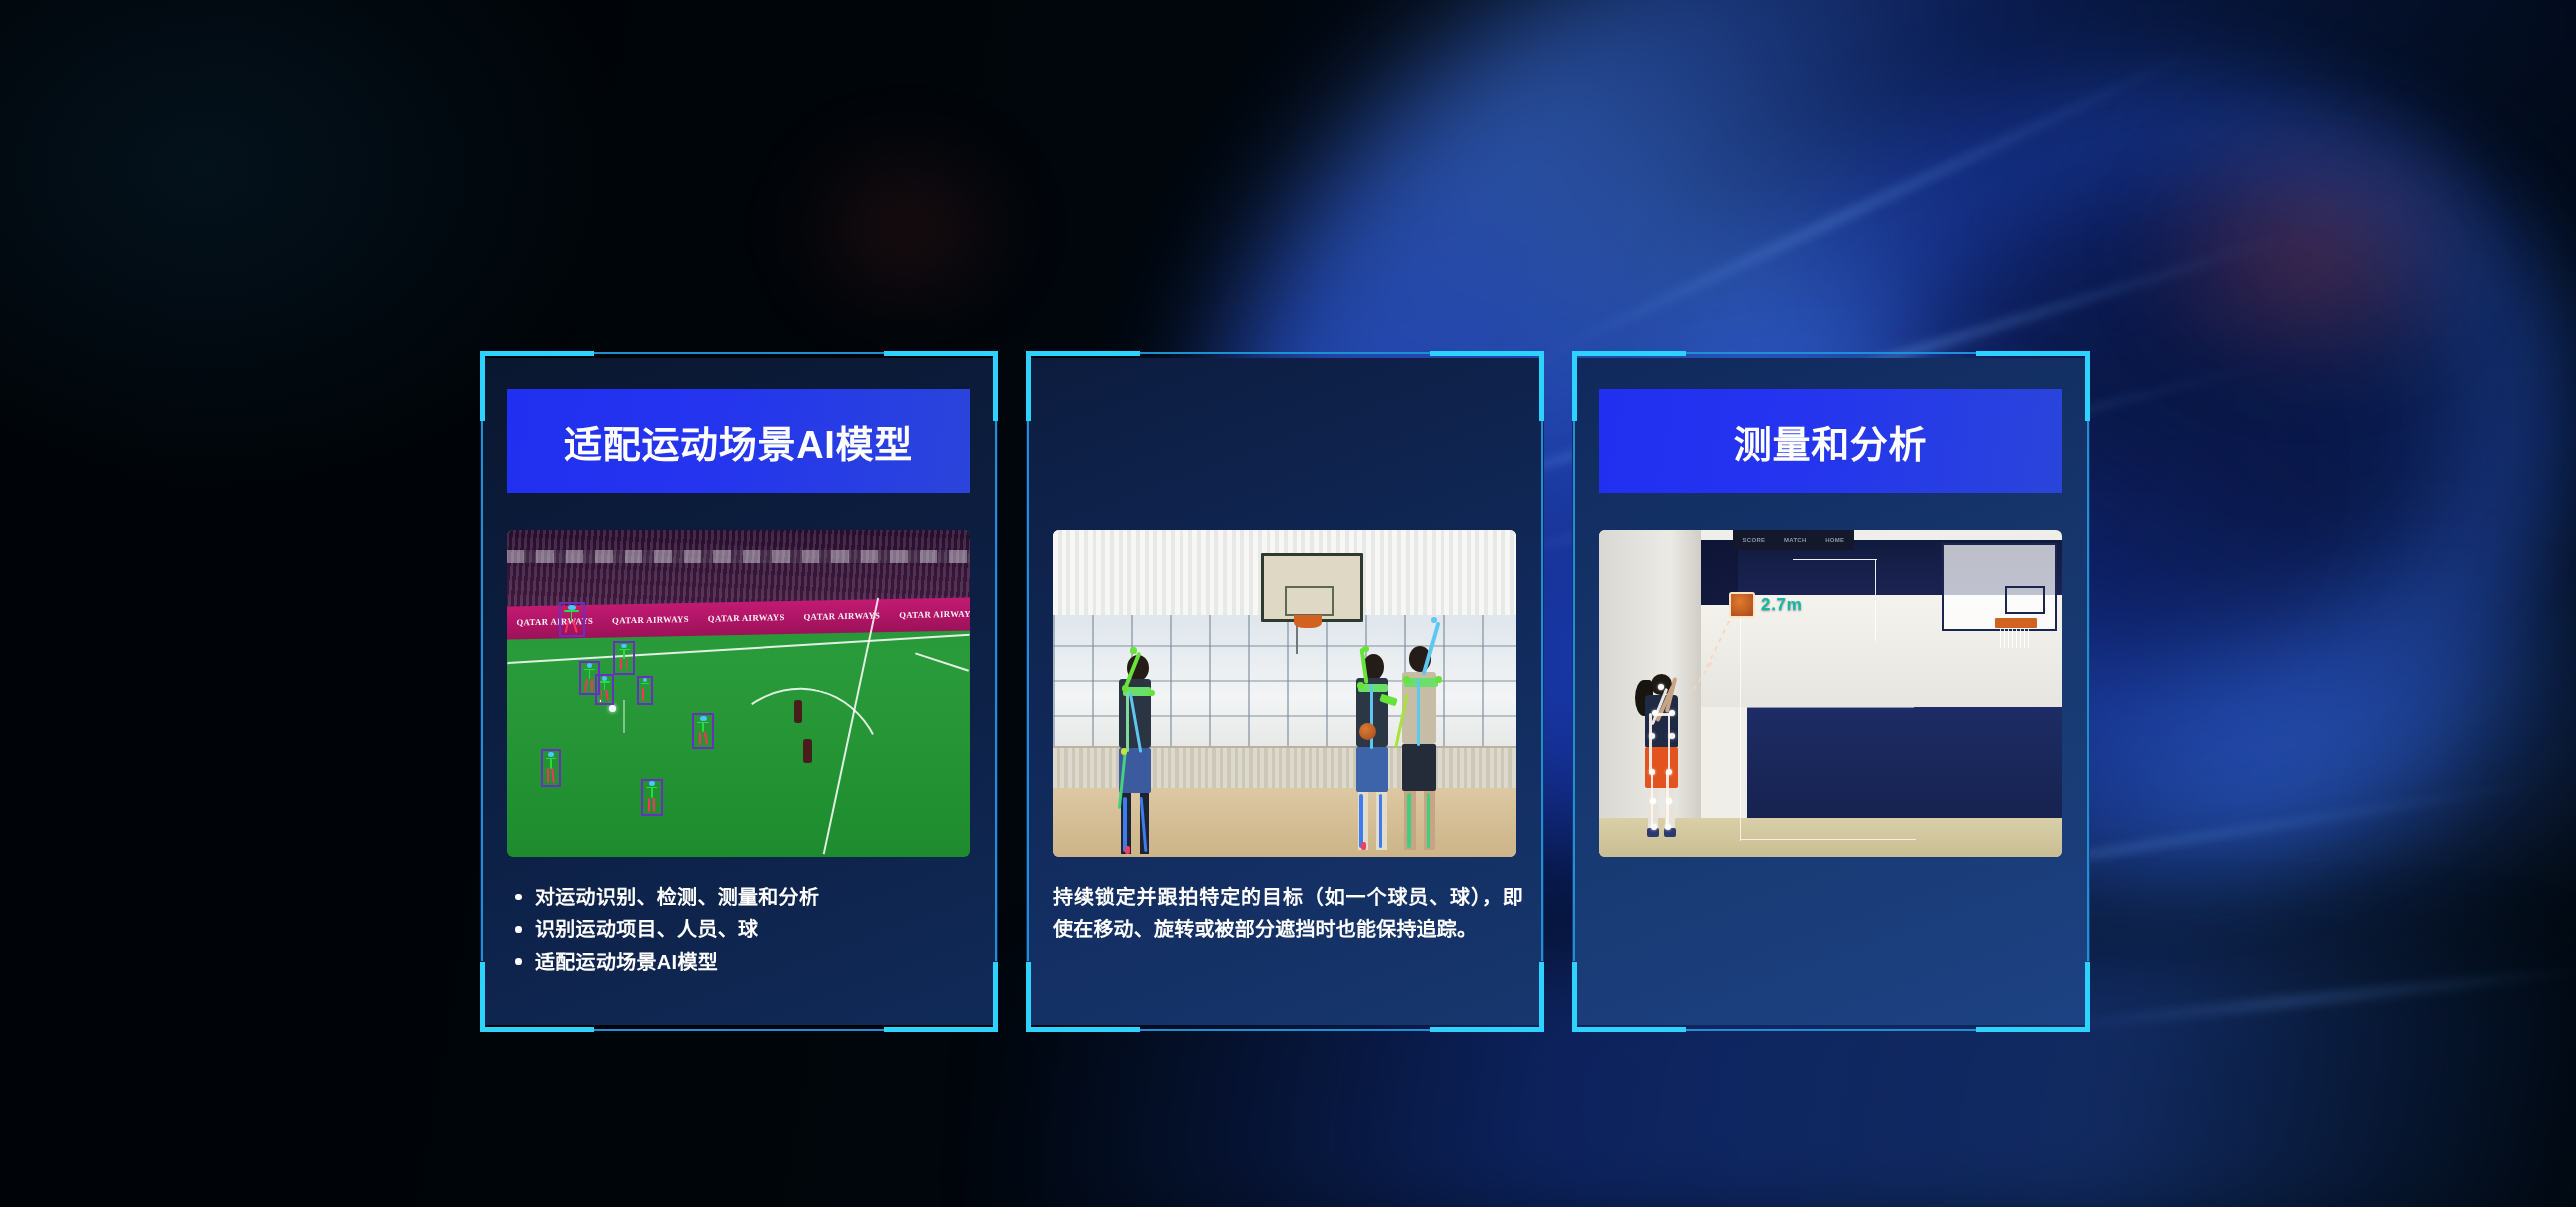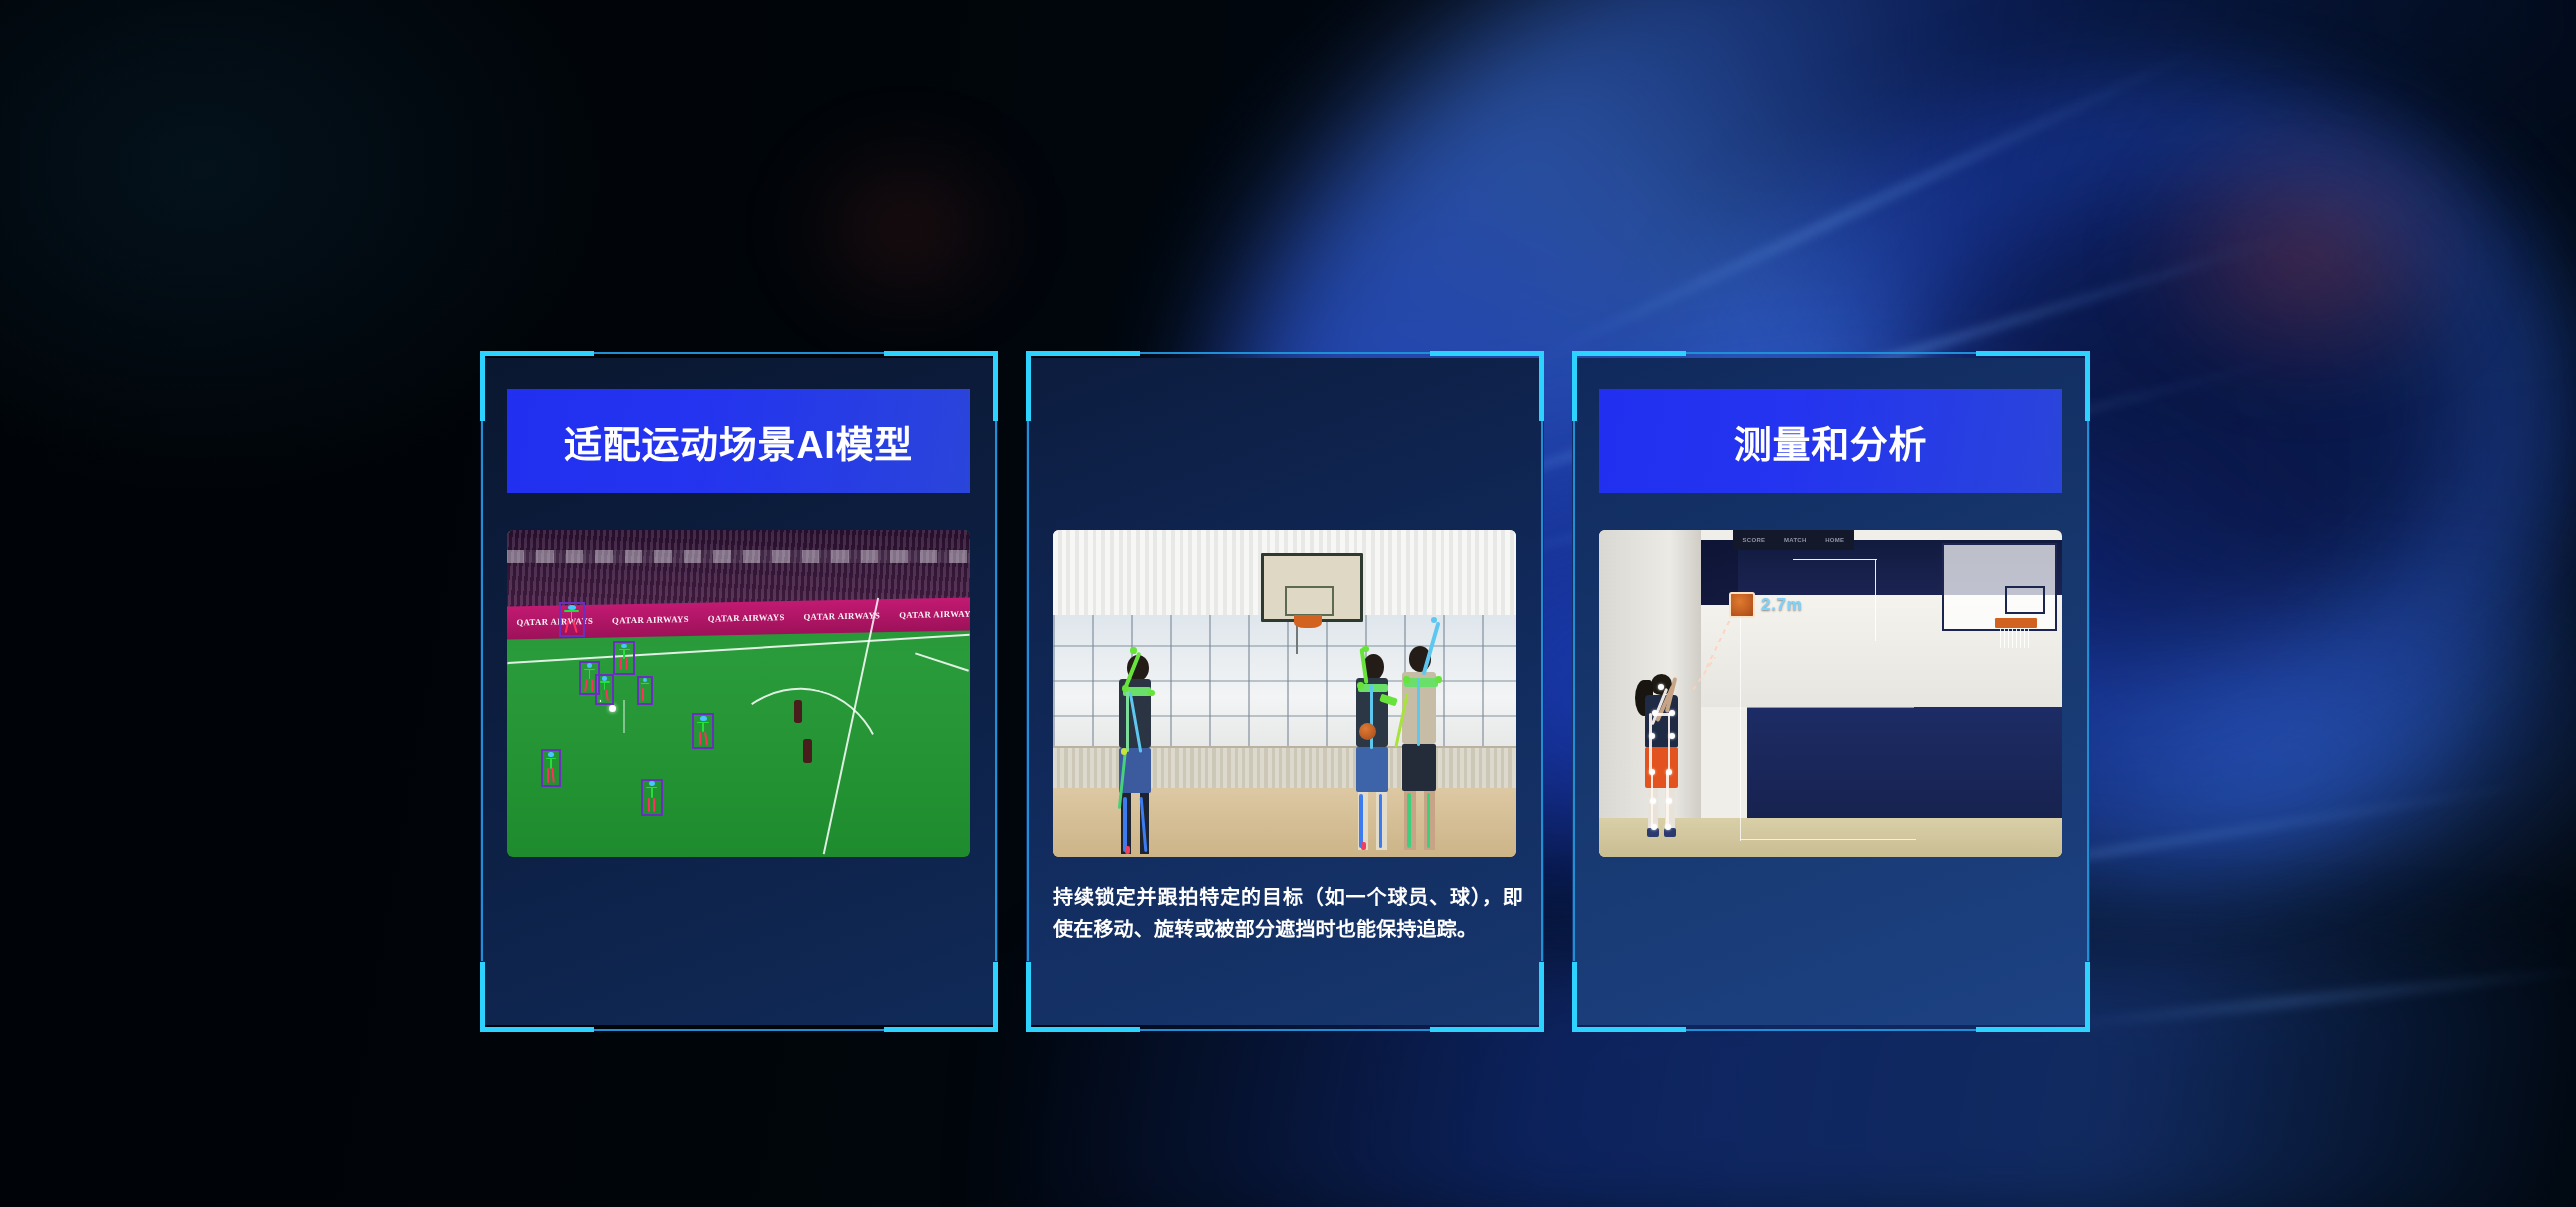--- a/index.html
+++ b/index.html
@@ -192,21 +192,21 @@
   .c-bb i{ position:absolute; left:55%; top:48%; width:36%; height:34%;
            border:2px solid #1b2550; display:block; }
   .c-rim{ position:absolute; right:5.5%; top:27%; width:9%; height:3%;
           background:#d2621f; border-radius:1.3px; }
   .c-net{ position:absolute; right:6.5%; top:30%; width:7%; height:6%;
           background:repeating-linear-gradient(90deg,#fff 0 1.3px,transparent 1.3px 4px); opacity:.9; }
   .meas{ position:absolute; border:1.3px solid rgba(255,255,255,.92); }
   .ball-box{ position:absolute; left:28%; top:19%; width:5.6%; height:8%;
              border:2px solid rgba(255,235,210,.95); border-radius:2.7px;
              background:radial-gradient(circle at 40% 35%,#e07a2e,#a9481a); }
-  .meas-label{ position:absolute; left:35%; top:20%; color:#7dd3fc;
+  .meas-label{ position:absolute; left:35%; top:20%; color:#14b8a6;
                font-size:17px; font-weight:700; letter-spacing:0.7px;
                font-family:"Liberation Sans",sans-serif; text-shadow:0 0.7px 2px rgba(0,0,0,.45);text-align:center; }
   .traj{ position:absolute; background:repeating-linear-gradient(0deg, rgba(255,210,190,.95) 0 4.7px, rgba(255,210,190,0) 4.7px 9.4px); }
   .player3{ position:absolute; left:7%; top:44%; width:13%; height:50%; }
   .p3-head{ position:absolute; left:32%; top:0; width:36%; height:13%;
             background:#1d1913; border-radius:50% 50% 45% 45%; }
   .p3-top{ position:absolute; left:22%; top:13%; width:56%; height:32%;
            background:#1f2b45; border-radius:4px 4px 1.3px 1.3px; }
   .p3-sh{ position:absolute; left:22%; top:45%; width:56%; height:25%;
           background:#e3531f; border-radius:2px; }
@@ -350,20 +350,27 @@
           <div class="sk-seg" style="left:18%;top:19%;width:64%;height:5%;background:#25e03a;"></div>
           <div class="sk-seg" style="left:45%;top:19%;width:9%;height:34%;background:#25e03a;"></div>
           <div class="sk-seg" style="left:28%;top:52%;width:11%;height:42%;background:#ff2f5e;"></div>
           <div class="sk-seg" style="left:56%;top:52%;width:11%;height:42%;background:#ff2f5e;"></div>
         </div>
 
         <div style="position:absolute;left:62%;top:52%;width:1.8%;height:7%;background:#4a1d1d;border-radius:2.7px;"></div>
         <div style="position:absolute;left:64%;top:64%;width:1.8%;height:7.4%;background:#4a1d1d;border-radius:2.7px;"></div>
       </div>
 
+      <div class="body">
+        <ul class="bullets">
+          <li>对运动识别、检测、测量和分析</li>
+          <li>识别运动项目、人员、球</li>
+          <li>适配运动场景AI模型</li>
+        </ul>
+      </div>
     </div>
 
     <div class="card card2">
       <div class="card-panel"></div>
 
       <div class="br-thin ln-top"></div>
       <div class="br-thin ln-bot"></div>
       <div class="br-thin ln-left"></div>
       <div class="br-thin ln-right"></div>
       <div class="br br-tl-h"></div>

